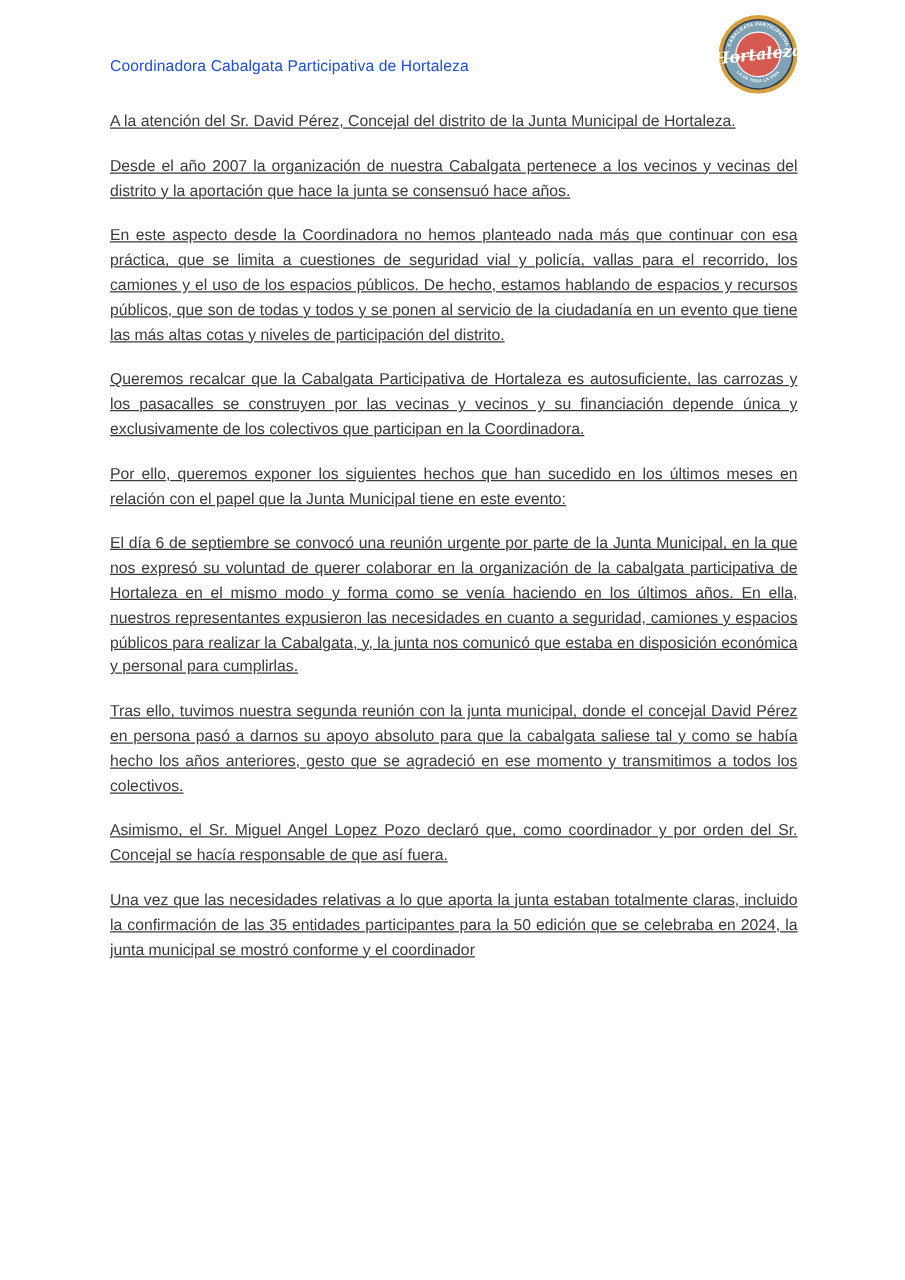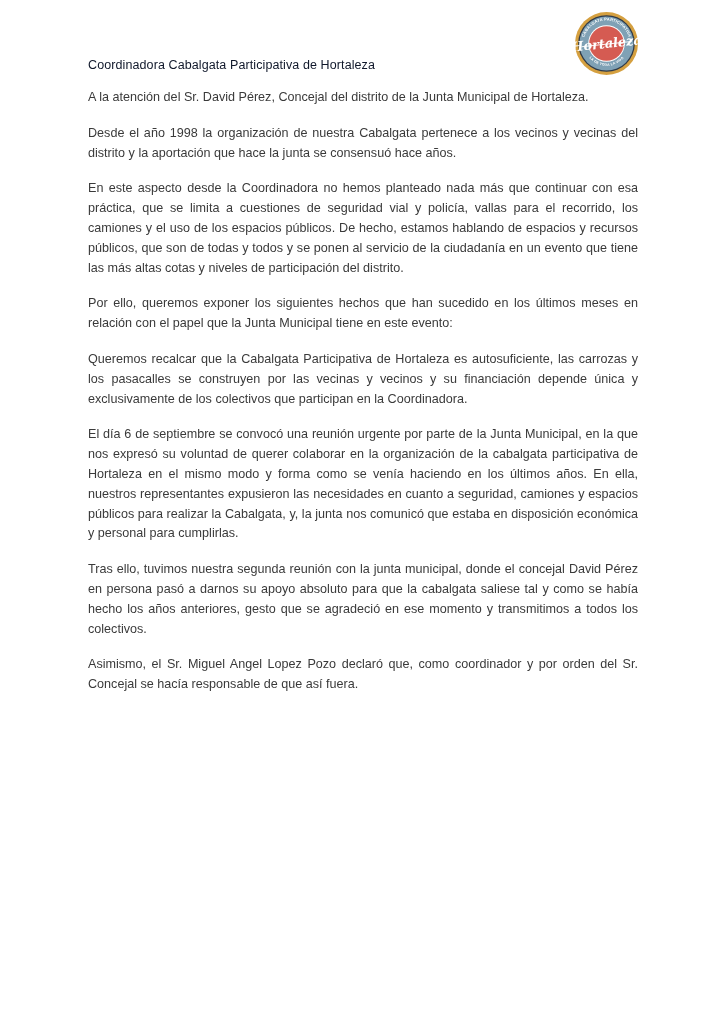--- a/index.html
+++ b/index.html
@@ -11,23 +11,23 @@
   .page {
     position: relative;
     width: 724px;
     height: 1024px;
     background: #ffffff;
     overflow: hidden;
   }
   .org-name {
     position: absolute;
     left: 88px;
-    top: 58px;
+    top: 46px;
     font-size: 12.5px;
-    color: #0f172a;
+    color: #1d4ed8;
     letter-spacing: 0.1px;
     white-space: nowrap;
   }
   .logo {
     position: absolute;
     left: 575px;
     top: 12px;
     width: 63px;
     height: 63px;
   }
@@ -35,21 +35,21 @@
   .letter-body {
     position: absolute;
     left: 88px;
     top: 88px;
     width: 550px;
     font-size: 12.6px;
     line-height: 19.8px;
     text-align: justify;
     color: #3a3a3a;
   }
-  .letter-body p { margin: 0 0 16px 0; }
+  .letter-body p { margin: 0 0 16px 0; text-decoration: underline; }
   .badge-arc-text {
     font-family: "Liberation Sans", sans-serif;
     font-weight: bold;
     fill: #ffffff;
   }
   .badge-script {
     font-family: "DejaVu Serif", serif;
     font-style: italic;
     font-weight: bold;
   }
@@ -80,22 +80,23 @@
       </text>
       <g transform="rotate(-6 50 50)">
         <line x1="10" y1="51" x2="90" y2="51" stroke-width="1.4" stroke="#FFFFFF"></line>
         <text class="badge-script" x="50" y="57" text-anchor="middle" font-size="20.5" fill="#FFFFFF">Hortaleza</text>
       </g>
     </svg>
   </div>
 
   <main class="letter-body">
     <p>A la atención del Sr. David Pérez, Concejal del distrito de la Junta Municipal de Hortaleza.</p>
-    <p>Desde el año 1998 la organización de nuestra Cabalgata pertenece a los vecinos y vecinas del distrito y la aportación que hace la junta se consensuó hace años.</p>
+    <p>Desde el año 2007 la organización de nuestra Cabalgata pertenece a los vecinos y vecinas del distrito y la aportación que hace la junta se consensuó hace años.</p>
     <p>En este aspecto desde la Coordinadora no hemos planteado nada más que continuar con esa práctica, que se limita a cuestiones de seguridad vial y policía, vallas para el recorrido, los camiones y el uso de los espacios públicos. De hecho, estamos hablando de espacios y recursos públicos, que son de todas y todos y se ponen al servicio de la ciudadanía en un evento que tiene las más altas cotas y niveles de participación del distrito.</p>
+    <p>Queremos recalcar que la Cabalgata Participativa de Hortaleza es autosuficiente, las carrozas y los pasacalles se construyen por las vecinas y vecinos y su financiación depende única y exclusivamente de los colectivos que participan en la Coordinadora.</p>
     <p>Por ello, queremos exponer los siguientes hechos que han sucedido en los últimos meses en relación con el papel que la Junta Municipal tiene en este evento:</p>
-    <p>Queremos recalcar que la Cabalgata Participativa de Hortaleza es autosuficiente, las carrozas y los pasacalles se construyen por las vecinas y vecinos y su financiación depende única y exclusivamente de los colectivos que participan en la Coordinadora.</p>
     <p>El día 6 de septiembre se convocó una reunión urgente por parte de la Junta Municipal, en la que nos expresó su voluntad de querer colaborar en la organización de la cabalgata participativa de Hortaleza en el mismo modo y forma como se venía haciendo en los últimos años. En ella, nuestros representantes expusieron las necesidades en cuanto a seguridad, camiones y espacios públicos para realizar la Cabalgata, y, la junta nos comunicó que estaba en disposición económica y personal para cumplirlas.</p>
     <p>Tras ello, tuvimos nuestra segunda reunión con la junta municipal, donde el concejal David Pérez en persona pasó a darnos su apoyo absoluto para que la cabalgata saliese tal y como se había hecho los años anteriores, gesto que se agradeció en ese momento y transmitimos a todos los colectivos.</p>
     <p>Asimismo, el Sr. Miguel Angel Lopez Pozo declaró que, como coordinador y por orden del Sr. Concejal se hacía responsable de que así fuera.</p>
+    <p>Una vez que las necesidades relativas a lo que aporta la junta estaban totalmente claras, incluido la confirmación de las 35 entidades participantes para la 50 edición que se celebraba en 2024, la junta municipal se mostró conforme y el coordinador</p>
   </main>
 
 </div>
 
 </body></html>

